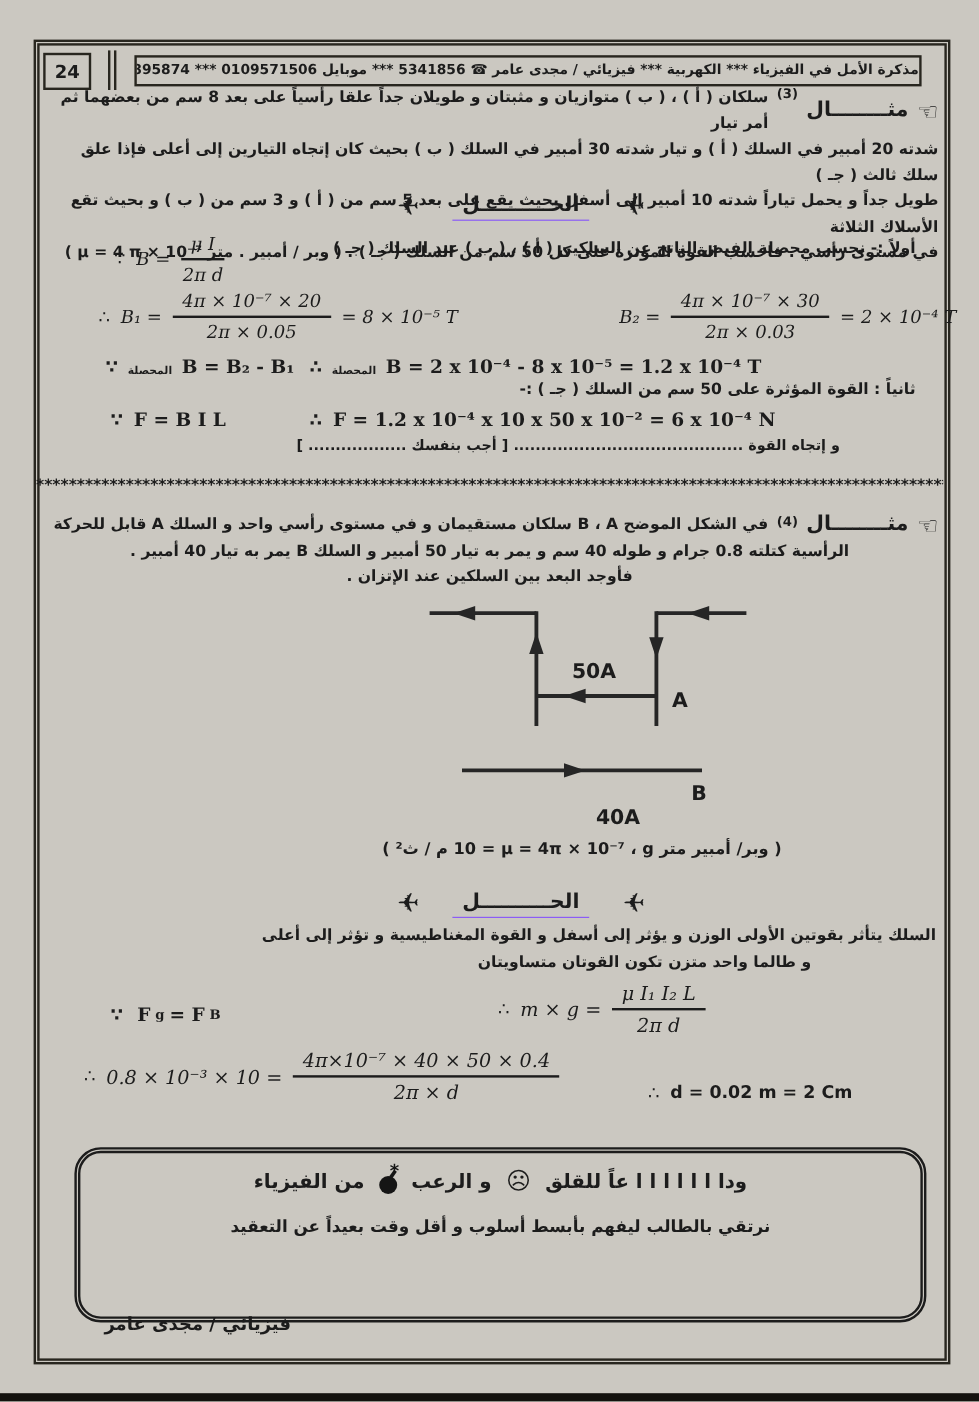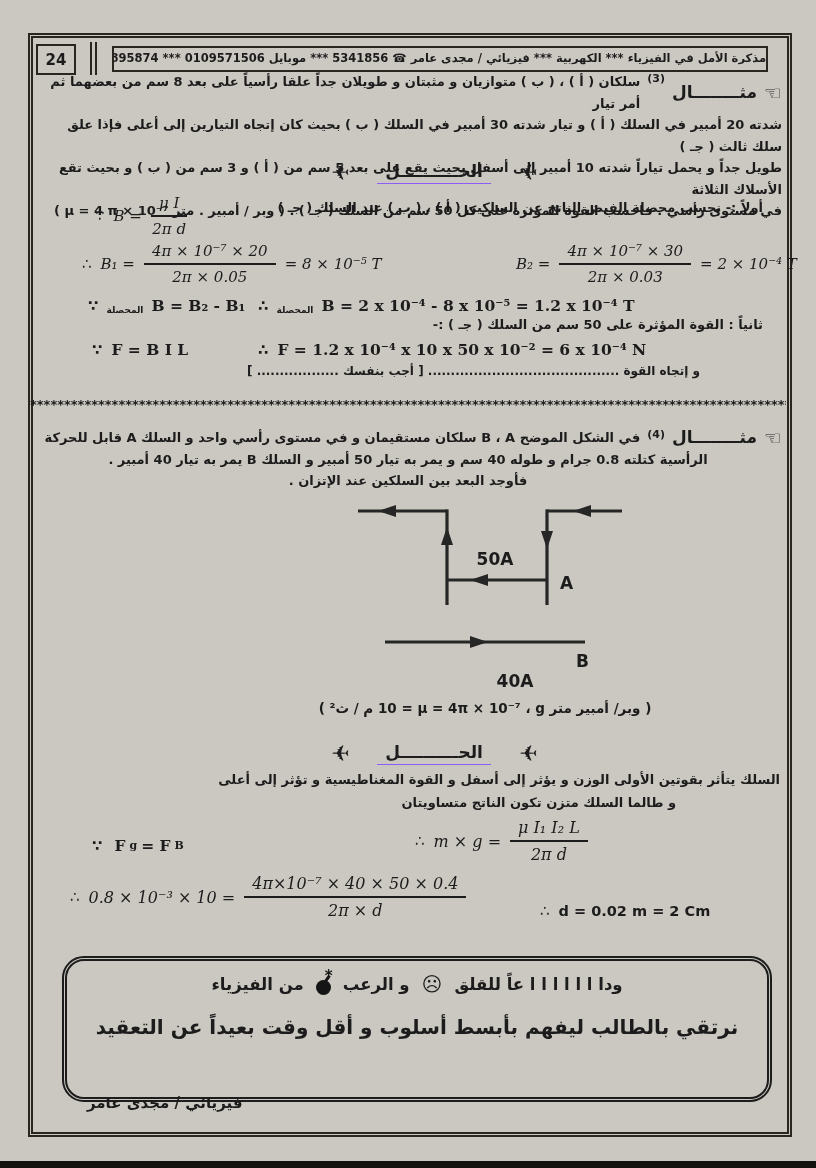--- a/index.html
+++ b/index.html
@@ -46,21 +46,21 @@
   .diagram{position:absolute;left:348px;top:497px;}
   .dlabel{font-family:"DejaVu Sans",sans-serif;font-weight:bold;font-size:17px;fill:#1c1c1c;}
   .constants{position:absolute;left:270px;top:700px;width:430px;text-align:center;direction:rtl;
         font-weight:bold;font-size:13.5px;}
   .ansbold{font-family:"DejaVu Sans",sans-serif;font-weight:bold;font-size:14.5px;font-style:normal;}
   .fbox{position:absolute;left:62px;top:956px;width:700px;height:136px;
         border:5px double #1c1c1c;border-radius:22px;}
   .fline1{position:absolute;left:0;top:13px;width:100%;display:flex;direction:rtl;
         justify-content:center;align-items:center;gap:12px;font-weight:bold;font-size:16.5px;}
   .fline2{position:absolute;left:0;top:54px;width:100%;text-align:center;direction:rtl;
-        font-weight:bold;font-size:20px;}
+        font-weight:bold;font-size:14px;}
   .fline3{position:absolute;left:20px;top:92px;direction:rtl;font-weight:bold;font-size:15px;margin-top:41px;}
   .frown{font-size:20px;line-height:1;}
   .bomb{width:15px;height:15px;background:#151515;border-radius:50%;display:inline-block;
         position:relative;top:3px;}
   .bomb::before{content:"";position:absolute;top:-5px;left:10px;width:3px;height:7px;
         background:#151515;transform:rotate(35deg);}
   .bomb::after{content:"*";position:absolute;top:-13px;left:9px;font-size:15px;font-weight:bold;color:#151515;}
 </style>
 </head>
 <body>
@@ -183,21 +183,21 @@
 
 <div class="constants">( وبر/ أمبير متر ‎μ = 4π × 10⁻⁷‎ ، g‏ = ‏10 م / ث² )</div>
 
 <div class="solhdr" style="top:742px">
   <span class="plane">✈</span>
   <span class="soltitle">الحــــــــــل</span>
   <span class="plane">✈</span>
 </div>
 
 <div class="ar" style="top:772px;right:36px">السلك يتأثر بقوتين الأولى الوزن و يؤثر إلى أسفل و القوة المغناطيسية و تؤثر إلى أعلى</div>
-<div class="ar" style="top:795px;right:140px">و طالما السلك متزن تكون الناتج متساويتان</div>
+<div class="ar" style="top:795px;right:140px">و طالما واحد متزن تكون القوتان متساويتان</div>
 
 <div class="eq eqb fgeq" style="left:92px;top:836px">
   <span class="bq" style="margin-right:8px">∵</span>
   <span>F</span>
     <sub>g</sub>
   <span>= F</span>
     <sub>B</sub>
 </div>
 
 <div class="eq it" style="left:415px;top:818px;font-size:16px">

